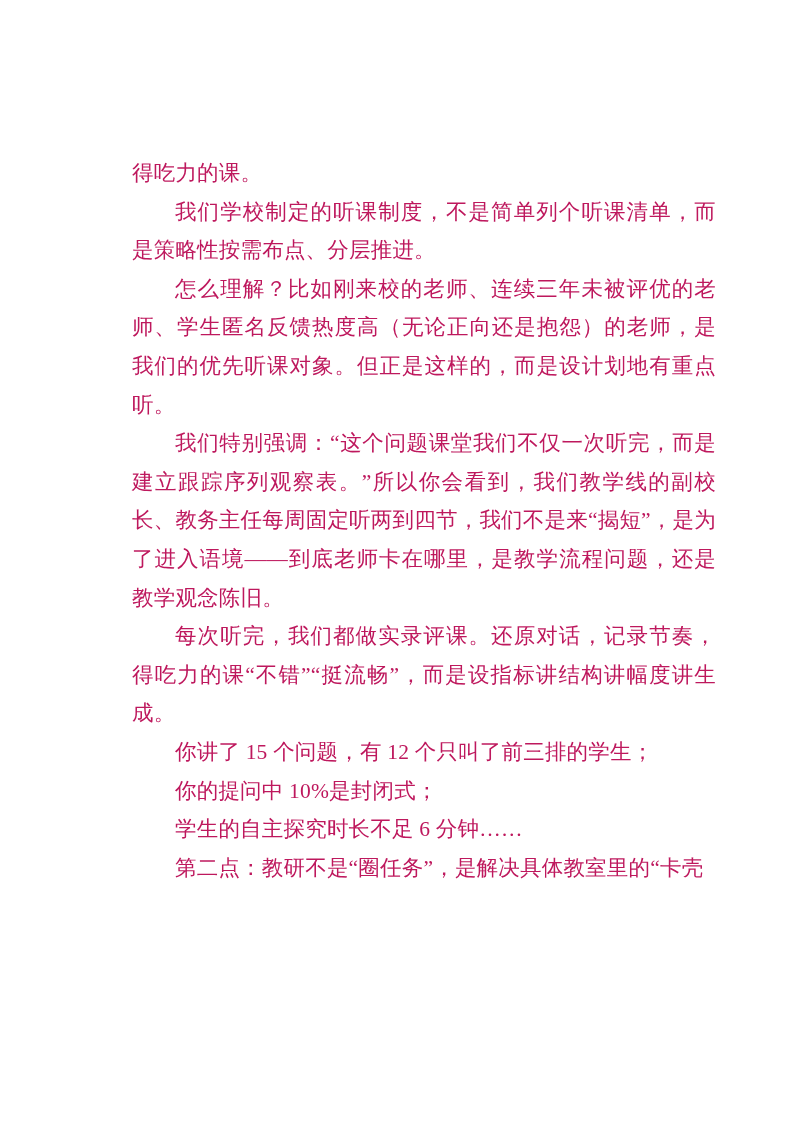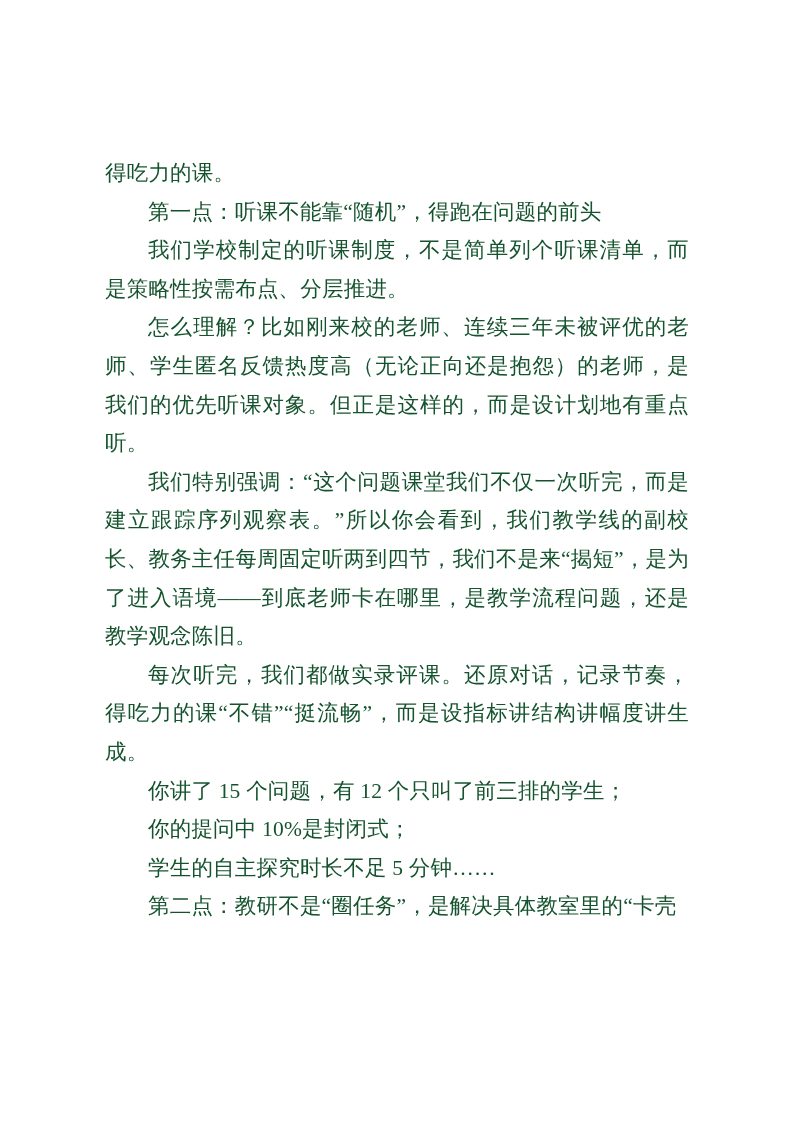--- a/index.html
+++ b/index.html
@@ -36,25 +36,24 @@
     padding: 0;
   }
   .para.indent {
     text-indent: 2em;
   }
 </style>
 </head>
 <body>
 
 <div class="page">
-  <div class="content" style="color: #14532d;">
+  <div class="content" style="color: #be185d; margin-left: 27px;">
       <p class="para">得吃力的课。</p>
-      <p class="para indent">第一点：听课不能靠“随机”，得跑在问题的前头</p>
       <p class="para indent">我们学校制定的听课制度，不是简单列个听课清单，而是策略性按需布点、分层推进。</p>
       <p class="para indent">怎么理解？比如刚来校的老师、连续三年未被评优的老师、学生匿名反馈热度高（无论正向还是抱怨）的老师，是我们的优先听课对象。但正是这样的，而是设计划地有重点听。</p>
       <p class="para indent">我们特别强调：“这个问题课堂我们不仅一次听完，而是建立跟踪序列观察表。”所以你会看到，我们教学线的副校长、教务主任每周固定听两到四节，我们不是来“揭短”，是为了进入语境——到底老师卡在哪里，是教学流程问题，还是教学观念陈旧。</p>
       <p class="para indent">每次听完，我们都做实录评课。还原对话，记录节奏，得吃力的课“不错”“挺流畅”，而是设指标讲结构讲幅度讲生成。</p>
       <p class="para indent">你讲了 15 个问题，有 12 个只叫了前三排的学生；</p>
       <p class="para indent">你的提问中 10%是封闭式；</p>
-      <p class="para indent">学生的自主探究时长不足 5 分钟……</p>
+      <p class="para indent">学生的自主探究时长不足 6 分钟……</p>
       <p class="para indent">第二点：教研不是“圈任务”，是解决具体教室里的“卡壳</p>
     </div>
 </div>
 
 </body></html>

